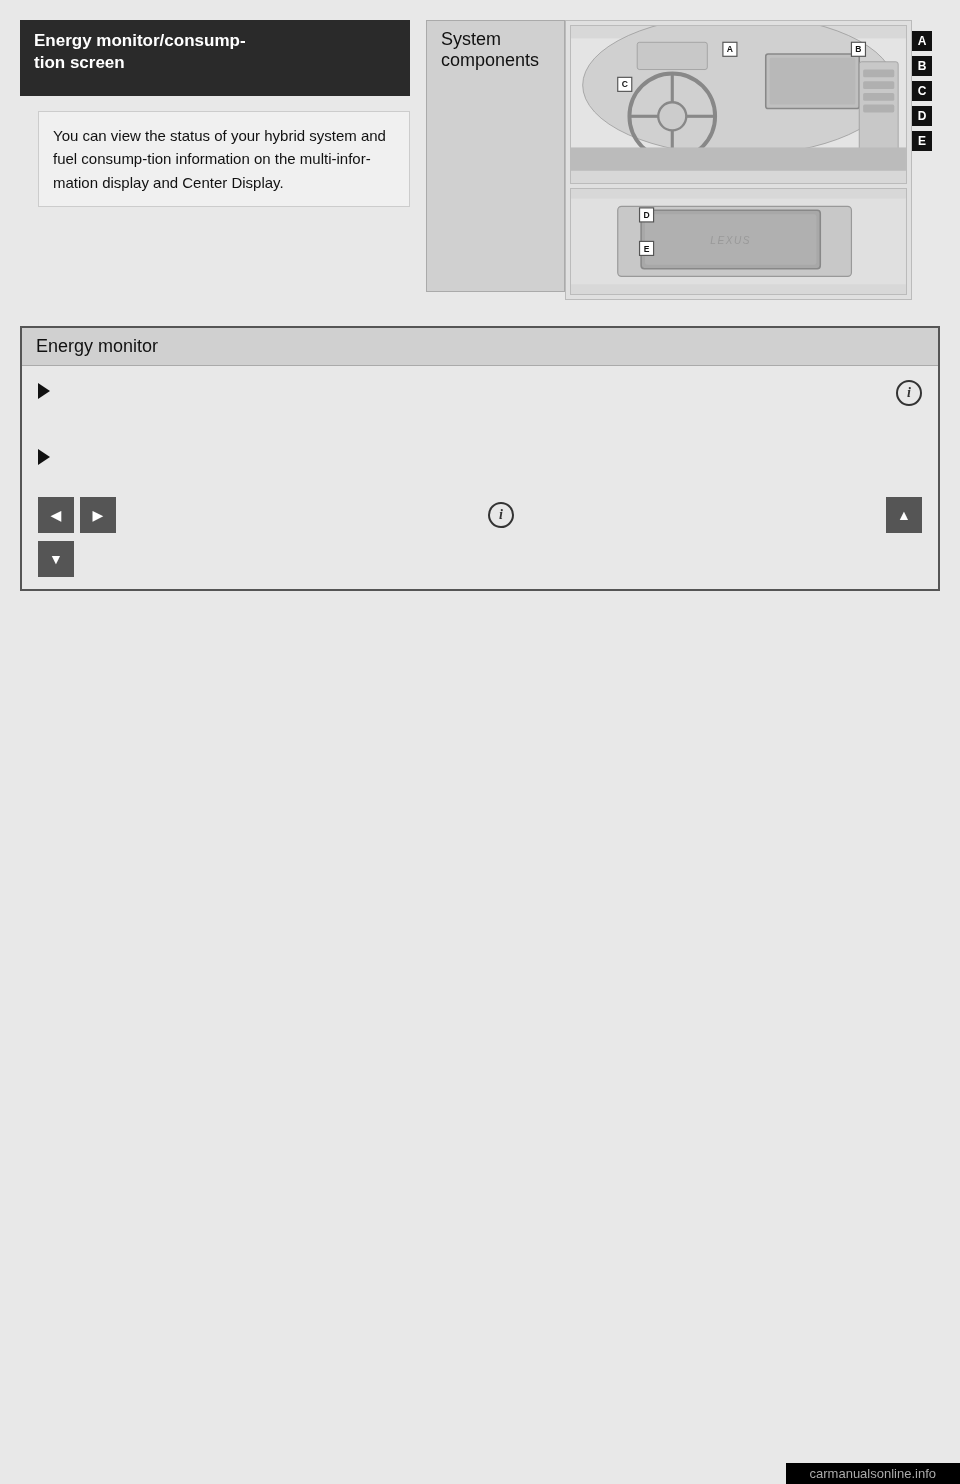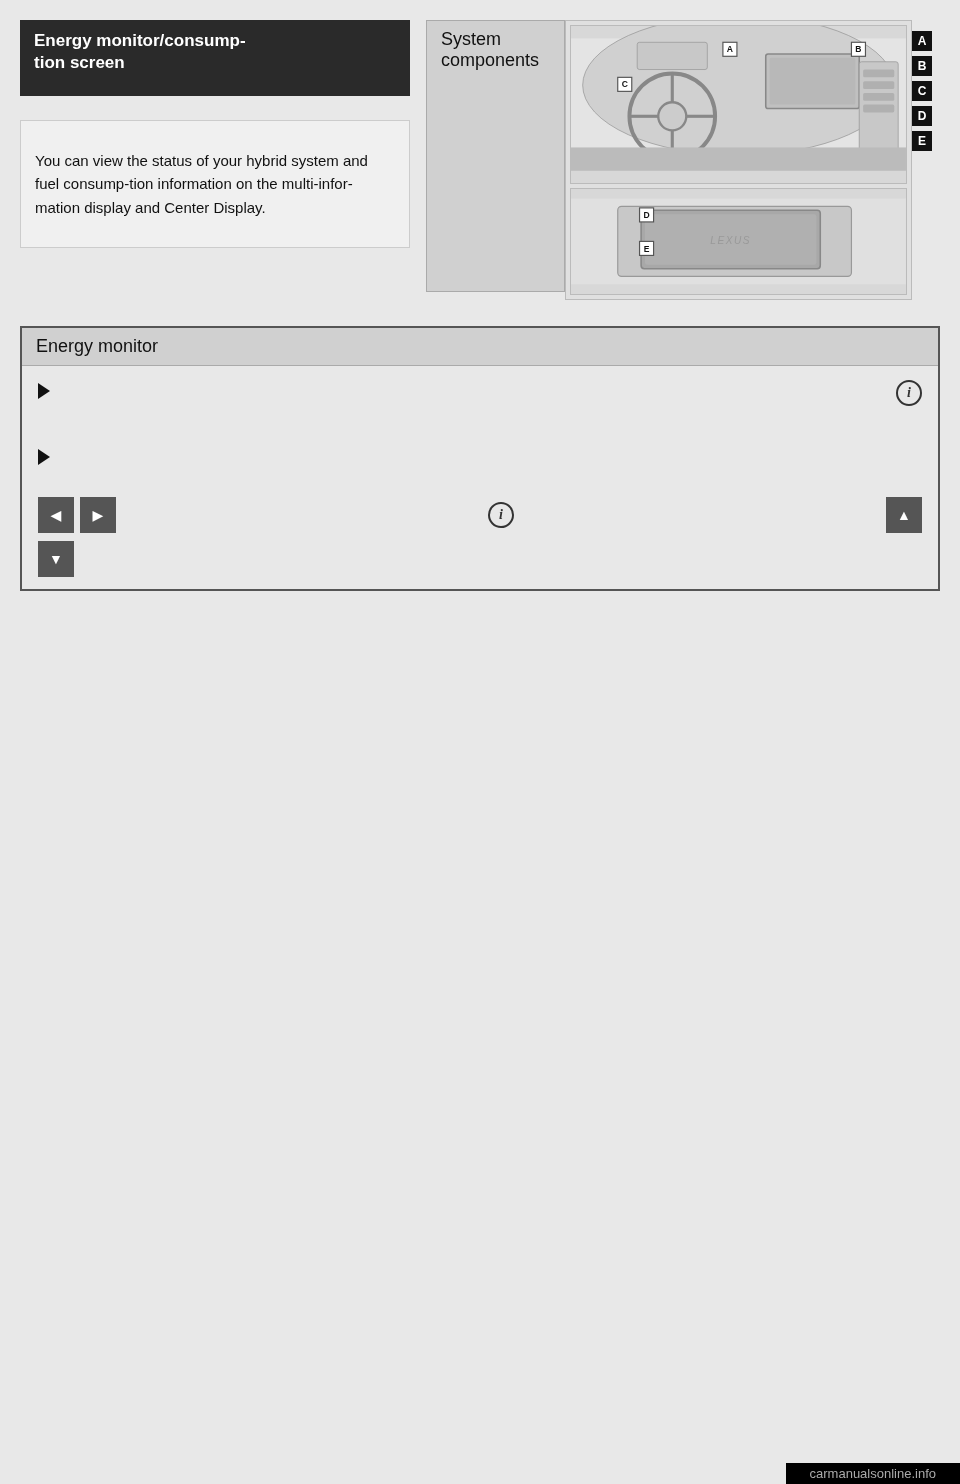--- a/index.html
+++ b/index.html
@@ -28,42 +28,43 @@
       gap: 16px;
       margin-bottom: 10px;
     }
 
     
     .left-col {
       width: 390px;
       flex-shrink: 0;
       display: flex;
       flex-direction: column;
-      gap: 24px;
+      gap: 15px;
     }
 
     .energy-monitor-box {
       background: #2a2a2a;
       color: #fff;
       padding: 10px 14px 14px 14px;
       border: none;
     }
 
     .energy-monitor-box h2 {
       font-size: 17px;
       font-weight: bold;
       line-height: 1.3;
       font-family: Arial, sans-serif;
       margin-bottom: 8px;
     }
 
     .info-box {
       background: #f0f0f0;
       border: 1px solid #ccc;
-      padding: 28px 14px;
+      padding: 12px 14px;
+      margin-left: 18px;
     }
 
     .info-box p {
       font-size: 15px;
       line-height: 1.55;
       font-family: Arial, sans-serif;
       color: #111;
       margin-bottom: 10px;
     }
 

